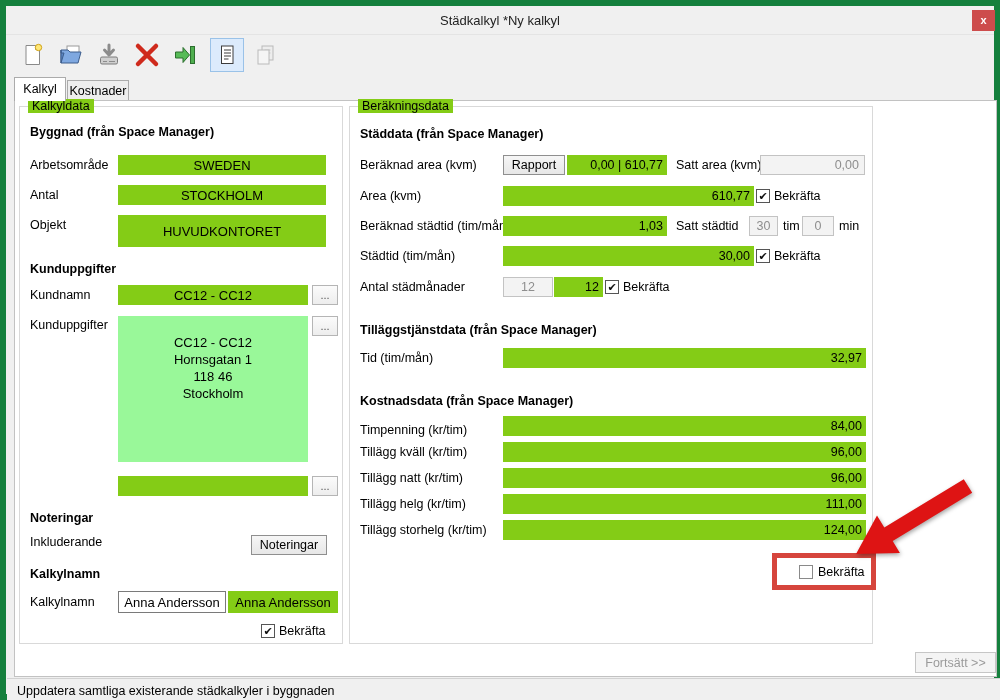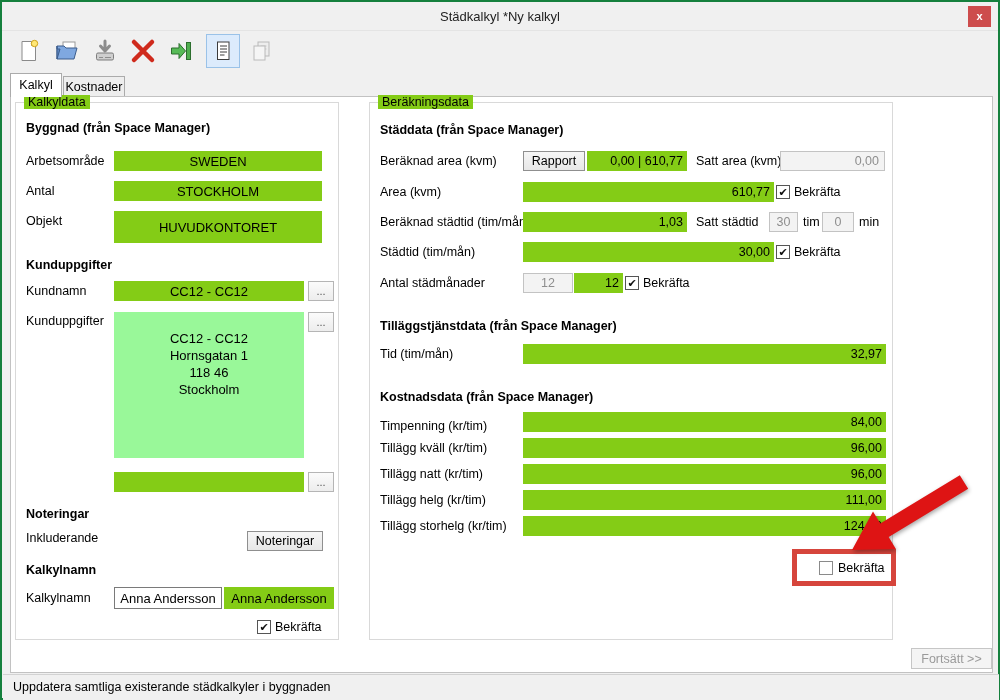--- a/index.html
+++ b/index.html
@@ -1,17 +1,17 @@
 <!DOCTYPE html>
 <html><head>
 <meta charset="utf-8">
 <style>
   html,body{margin:0;padding:0;}
   body{width:1000px;height:700px;position:relative;font-family:"Liberation Sans",sans-serif;font-size:12.5px;color:#000;background:#fff;}
-  .window{position:absolute;left:0;top:0;width:1000px;height:700px;background:#f0f0f0;border:2px solid #15803d;box-sizing:border-box;}
+  .window{position:absolute;left:0;top:0;width:1000px;height:700px;background:#f0f0f0;border:6px solid #15803d;box-sizing:border-box;}
   .titlebar{position:absolute;left:0;top:0;width:100%;height:29px;text-align:center;line-height:29px;font-size:13px;color:#222;border-bottom:1px solid #e4e4e4;box-sizing:border-box;}
   .close-btn{position:absolute;left:966px;top:4px;width:23px;height:21px;background:#cd4c4c;color:#fff;font-weight:bold;font-size:11px;text-align:center;line-height:21px;cursor:default;}
   .toolbar{position:absolute;left:0;top:30px;width:100%;height:40px;}
   .tbtn{position:absolute;top:2px;width:34px;height:34px;display:flex;align-items:center;justify-content:center;box-sizing:border-box;}
   .tbtn.selected{background:#dcebfc;border:1px solid #9ac2e8;}
   .tbtn.disabled{opacity:.75;}
   .tab{position:absolute;box-sizing:border-box;text-align:center;}
   .tab-active{left:8px;top:71px;width:52px;height:24px;background:#fff;border:1px solid #ababab;border-bottom:none;line-height:23px;z-index:3;}
   .tab-inactive{left:61px;top:74px;width:62px;height:21px;background:#eeeeee;border:1px solid #ababab;border-bottom:none;line-height:20px;z-index:1;}
   .tabpage{position:absolute;left:8px;top:94px;width:983px;height:577px;background:#fff;border:1px solid #c2c2c2;box-sizing:border-box;z-index:2;}
@@ -164,21 +164,21 @@
 
       <div class="lbl b" style="left:10px;top:460px;">Kalkylnamn</div>
       <div class="lbl" style="left:10px;top:488px;">Kalkylnamn</div>
       <input class="winput" style="left: 98px; top: 484px; width: 108px; height: 22px;" value="Anna Andersson">
       <div class="gfield gcenter" style="left:208px;top:484px;width:110px;height:22px;">Anna Andersson</div>
 
       <div class="cb checked" style="left:241px;top:517px;"></div>
       <div class="lbl" style="left:259px;top:517px;">Bekräfta</div>
     </div>
 
-    <div class="groupbox" style="left:334px;top:5px;width:524px;height:538px;margin-left:24px;">
+    <div class="groupbox" style="left:334px;top:5px;width:524px;height:538px;">
       <div class="gb-title">Beräkningsdata</div>
 
       <div class="lbl b" style="left:10px;top:20px;">Städdata (från Space Manager)</div>
 
       <div class="lbl" style="left:10px;top:51px;">Beräknad area (kvm)</div>
       <div class="btn" style="left:153px;top:48px;width:62px;height:20px;">
           <span>Rapport</span>
         </div>
       <div class="gfield gright" style="left:217px;top:48px;width:100px;height:20px;">0,00 | 610,77</div>
       <div class="lbl" style="left:326px;top:51px;">Satt area (kvm)</div>

